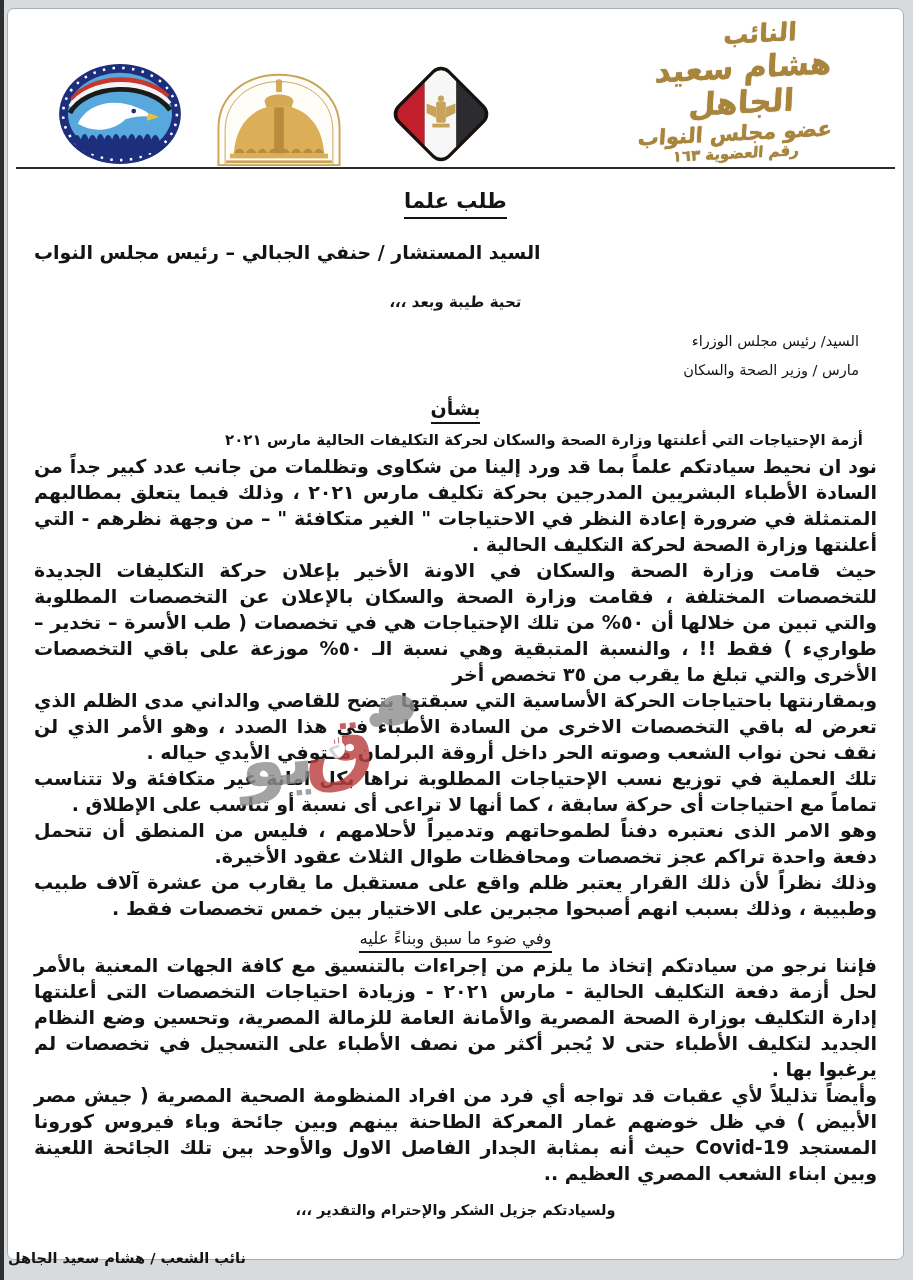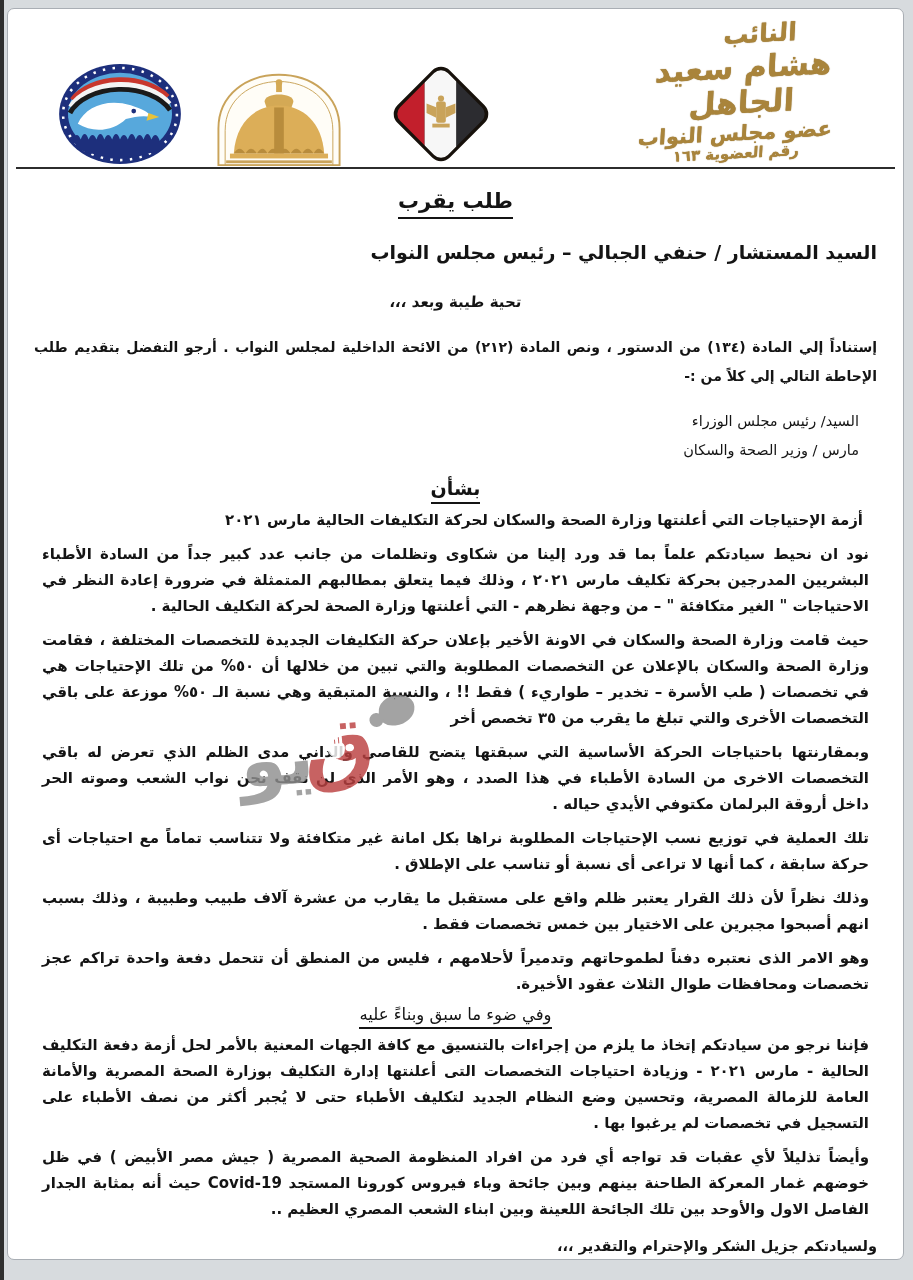--- a/index.html
+++ b/index.html
@@ -32,44 +32,44 @@
   .callig-4{font-size:15px;margin-right:6px;}
   .header-rule{
     border:none;border-top:2px solid #2c2c2c;margin:0 8px 0 8px;
   }
   
   .doc{direction:rtl;padding:0 26px 0 26px;color:#141414;}
   .title{
     text-align:center;font-size:21px;font-weight:bold;margin:20px 0 0 0;
   }
   .title span{border-bottom:2px solid #141414;padding-bottom:4px;}
-  .addressee{text-align:right;font-size:19px;font-weight:bold;margin:28px 0 0 0;}
+  .addressee{text-align:left;font-size:19px;font-weight:bold;margin:28px 0 0 0;}
   .greeting{
     text-align:center;font-size:15px;font-weight:bold;margin:30px 0 0 0;
     transform:skewX(-4deg);letter-spacing:-0.5px;
   }
   .intro{
     font-size:14px;font-weight:bold;text-align:justify;line-height:29px;
     margin:22px 0 0 0;
   }
   .recipients{margin:16px 0 0 0;padding-right:18px;}
   .recipient{font-size:14.5px;font-weight:normal;line-height:29px;}
   .subject-heading{
     text-align:center;font-size:19px;font-weight:bold;margin:12px 0 2px 0;
   }
   .subject-heading span{border-bottom:2px solid #141414;padding-bottom:3px;}
   .subject-line{font-size:15px;font-weight:bold;line-height:26px;margin:8px 0 0 0;padding-right:14px;}
   .para{
-    font-size:15px;font-weight:bold;text-align:justify;line-height:26px;margin:8px;
+    font-size:19px;font-weight:bold;text-align:justify;line-height:26px;margin:0;
   }
   .conclusion-heading{
     text-align:center;font-size:16.5px;font-weight:normal;margin:8px 0 4px 0;
   }
   .conclusion-heading span{border-bottom:2px solid #141414;padding-bottom:3px;}
-  .thanks{text-align:right;font-size:14.5px;font-weight:bold;margin:16px 0 0 0;}
+  .thanks{text-align:center;font-size:14.5px;font-weight:bold;margin:16px 0 0 0;}
   .signature{
     margin:20px 600px 0 0; 
     width:300px;text-align:center;
   }
   .sig-line{font-size:14.5px;font-weight:bold;line-height:40px;white-space:nowrap;}
   
   .watermark{
     position:absolute;left:232px;top:698px;width:185px;height:112px;
     transform:rotate(-5deg);opacity:0.82;pointer-events:none;z-index:6;
   }
@@ -146,43 +146,42 @@
       <div class="callig-2">هشام سعيد الجاهل</div>
       <div class="callig-3">عضو مجلس النواب</div>
       <div class="callig-4">رقم العضوية ١٦٣</div>
     </div>
   </div>
 
   <hr class="header-rule">
 
   <div class="doc">
 
-    <h1 class="title"><span>طلب يقرب</span></h1>
+    <h1 class="title"><span>طلب علما</span></h1>
 
     <div class="addressee">السيد المستشار / حنفي الجبالي – رئيس مجلس النواب</div>
 
     <div class="greeting">تحية طيبة وبعد ،،،</div>
 
-    <p class="intro">إستناداً إلي المادة (١٣٤) من الدستور ، ونص المادة (٢١٢) من الائحة الداخلية لمجلس النواب . أرجو التفضل بتقديم طلب الإحاطة التالي إلي كلاً من :-</p>
 
     <div class="recipients">
       <div class="recipient">السيد/ رئيس مجلس الوزراء</div>
       <div class="recipient">مارس / وزير الصحة والسكان</div>
     </div>
 
     <div class="subject-heading"><span>بشأن</span></div>
 
     <div class="subject-line">أزمة الإحتياجات التي أعلنتها وزارة الصحة والسكان لحركة التكليفات الحالية مارس ٢٠٢١</div>
 
     <p class="para">نود ان نحيط سيادتكم علماً بما قد ورد إلينا من شكاوى وتظلمات من جانب عدد كبير جداً من السادة الأطباء البشريين المدرجين بحركة تكليف مارس ٢٠٢١ ، وذلك فيما يتعلق بمطالبهم المتمثلة في ضرورة إعادة النظر في الاحتياجات " الغير متكافئة " – من وجهة نظرهم - التي أعلنتها وزارة الصحة لحركة التكليف الحالية .</p>
     <p class="para">حيث قامت وزارة الصحة والسكان في الاونة الأخير بإعلان حركة التكليفات الجديدة للتخصصات المختلفة ، فقامت وزارة الصحة والسكان بالإعلان عن التخصصات المطلوبة والتي تبين من خلالها أن ٥٠% من تلك الإحتياجات هي في تخصصات ( طب الأسرة – تخدير – طواريء ) فقط !! ، والنسبة المتبقية وهي نسبة الـ ٥٠% موزعة على باقي التخصصات الأخرى والتي تبلغ ما يقرب من ٣٥ تخصص أخر</p>
     <p class="para">وبمقارنتها باحتياجات الحركة الأساسية التي سبقتها يتضح للقاصي والداني مدى الظلم الذي تعرض له باقي التخصصات الاخرى من السادة الأطباء في هذا الصدد ، وهو الأمر الذي لن نقف نحن نواب الشعب وصوته الحر داخل أروقة البرلمان مكتوفي الأيدي حياله .</p>
     <p class="para">تلك العملية في توزيع نسب الإحتياجات المطلوبة نراها بكل امانة غير متكافئة ولا تتناسب تماماً مع احتياجات أى حركة سابقة ، كما أنها لا تراعى أى نسبة أو تناسب على الإطلاق .</p>
+    <p class="para">وهو الامر الذى نعتبره دفناً لطموحاتهم وتدميراً لأحلامهم ، فليس من المنطق أن تتحمل دفعة واحدة تراكم عجز تخصصات ومحافظات طوال الثلاث عقود الأخيرة.</p>
     <p class="para">وذلك نظراً لأن ذلك القرار يعتبر ظلم واقع على مستقبل ما يقارب من عشرة آلاف طبيب وطبيبة ، وذلك بسبب انهم أصبحوا مجبرين على الاختيار بين خمس تخصصات فقط .</p>
-    <p class="para">وهو الامر الذى نعتبره دفناً لطموحاتهم وتدميراً لأحلامهم ، فليس من المنطق أن تتحمل دفعة واحدة تراكم عجز تخصصات ومحافظات طوال الثلاث عقود الأخيرة.</p>
 
     <div class="conclusion-heading"><span>وفي ضوء ما سبق وبناءً عليه</span></div>
 
     <p class="para">فإننا نرجو من سيادتكم إتخاذ ما يلزم من إجراءات بالتنسيق مع كافة الجهات المعنية بالأمر لحل أزمة دفعة التكليف الحالية - مارس ٢٠٢١ - وزيادة احتياجات التخصصات التى أعلنتها إدارة التكليف بوزارة الصحة المصرية والأمانة العامة للزمالة المصرية، وتحسين وضع النظام الجديد لتكليف الأطباء حتى لا يُجبر أكثر من نصف الأطباء على التسجيل في تخصصات لم يرغبوا بها .</p>
     <p class="para">وأيضاً تذليلاً لأي عقبات قد تواجه أي فرد من افراد المنظومة الصحية المصرية ( جيش مصر الأبيض ) في ظل خوضهم غمار المعركة الطاحنة بينهم وبين جائحة وباء فيروس كورونا المستجد Covid-19 حيث أنه بمثابة الجدار الفاصل الاول والأوحد بين تلك الجائحة اللعينة وبين ابناء الشعب المصري العظيم ..</p>
 
     <div class="thanks">ولسيادتكم جزيل الشكر والإحترام والتقدير ،،،</div>
 
     <div class="signature">
       <div class="sig-line">نائب الشعب / هشام سعيد الجاهل</div>

